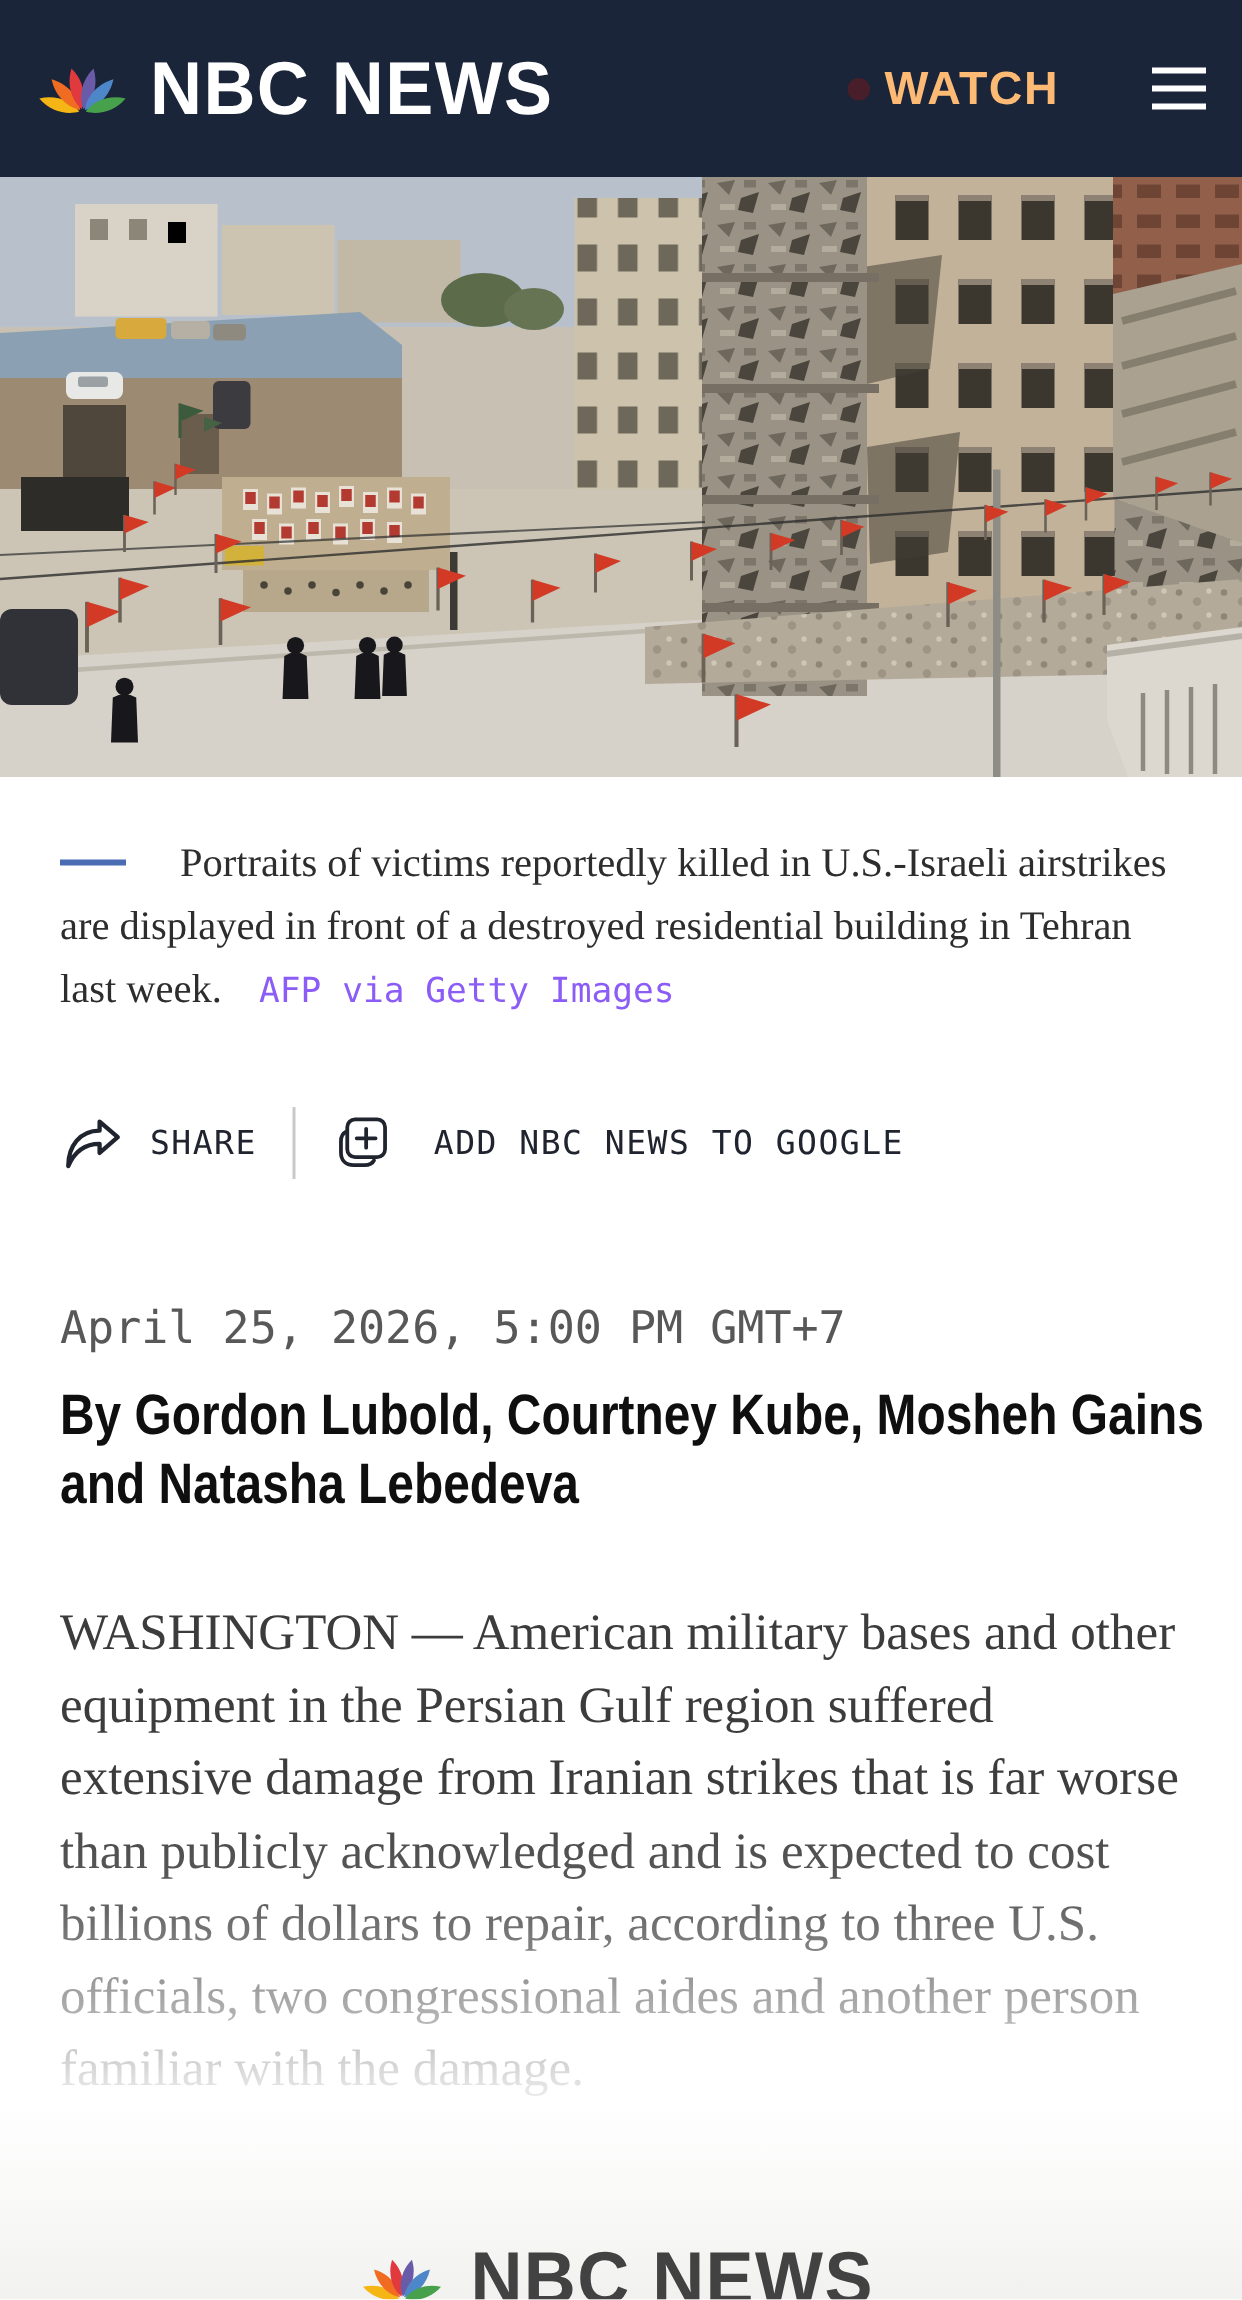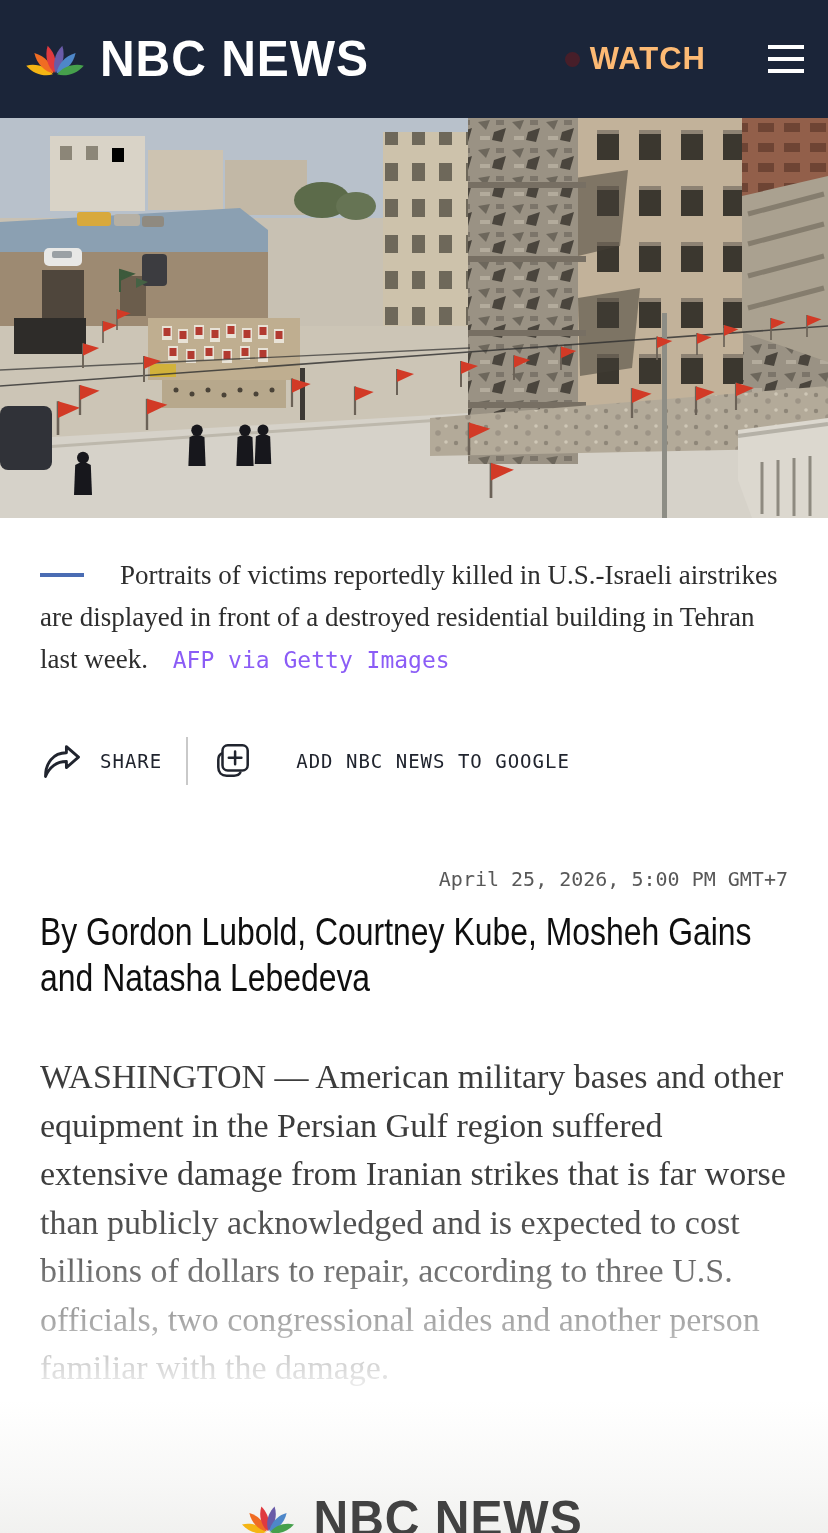--- a/index.html
+++ b/index.html
@@ -25,28 +25,28 @@
   .figcap{margin:36px 40px 0 40px;font-family:"Liberation Serif",serif;font-size:27px;
           line-height:42px;color:#2d2d2d;}
   .cap-dash{display:inline-block;width:44px;height:4px;background:#4a6cb3;
             vertical-align:middle;margin:-6px 36px 0 0;}
   .cap-credit{font-family:"DejaVu Sans Mono",monospace;font-size:23px;color:#8b5cf6;
               margin-left:18px;white-space:nowrap;}
 
   
   .actions{margin:54px 40px 0 40px;display:flex;align-items:center;height:52px;}
   .act-btn{display:flex;align-items:center;cursor:pointer;}
-  .act-label{font-family:"DejaVu Sans Mono",monospace;font-size:19px;letter-spacing:1px;
+  .act-label{font-family:"DejaVu Sans Mono",monospace;font-size:22px;letter-spacing:1px;
              color:#20242e;margin-left:16px;white-space:nowrap;}
   .v-div{width:2px;height:48px;background:#c9c9c9;margin:0 24px;}
 
   
-  .a-date{margin:80px 40px 0 30px;font-family:"DejaVu Sans Mono",monospace;
-          font-size:20px;color:#585858;text-align:right;}
-  .byline{margin:18px 40px 0 40px;color:#0f0f0f;font-weight:400;font-size:38px;line-height:46px;}
+  .a-date{margin:80px 40px 0 40px;font-family:"DejaVu Sans Mono",monospace;
+          font-size:30px;color:#585858;}
+  .byline{margin:18px 40px 0 40px;color:#0f0f0f;font-weight:700;font-size:38px;line-height:46px;}
   .byline div{transform:scaleX(.84);transform-origin:left center;white-space:nowrap;}
 
   
   .body-wrap{position:relative;margin:52px 40px 0 40px;}
   .para{font-family:"Liberation Serif",serif;font-size:34px;line-height:48.5px;color:#3c3c3c;}
   .fade{position:absolute;left:-10px;right:-10px;top:122px;height:252px;pointer-events:none;
         background:linear-gradient(180deg,rgba(255,255,255,0) 0%,rgba(255,255,255,.18) 32%,
                    rgba(255,255,255,.55) 58%,rgba(255,255,255,.88) 82%,#fff 100%);}
 
   
@@ -295,21 +295,21 @@
       </svg>
       <span class="act-label">SHARE</span>
     </div>
     <div class="v-div"></div>
     <div class="act-btn">
       <svg viewBox="0 0 40 40" width="42" height="42">
         <path d="M9 13 C7 14 6 16 6 19 v7 c0 5 3 8 8 8 h7 c3 0 5-1 6-3" fill="none" stroke="#20242e" stroke-width="2.4" stroke-linecap="round"></path>
         <rect x="10" y="5" width="24" height="24" rx="5" fill="none" stroke="#20242e" stroke-width="2.4"></rect>
         <path d="M22 11 v12 M16 17 h12" stroke="#20242e" stroke-width="2.4" stroke-linecap="round"></path>
       </svg>
-      <span class="act-label" style="margin-left:42px">ADD NBC NEWS TO GOOGLE</span>
+      <span class="act-label" style="margin-left:26px">ADD NBC NEWS TO GOOGLE</span>
     </div>
   </div>
 
   <div class="a-date">April 25, 2026, 5:00 PM GMT+7</div>
   <div class="byline">
     <div>By Gordon Lubold, Courtney Kube, Mosheh Gains</div>
     <div>and Natasha Lebedeva</div>
   </div>
 
   <div class="body-wrap">

